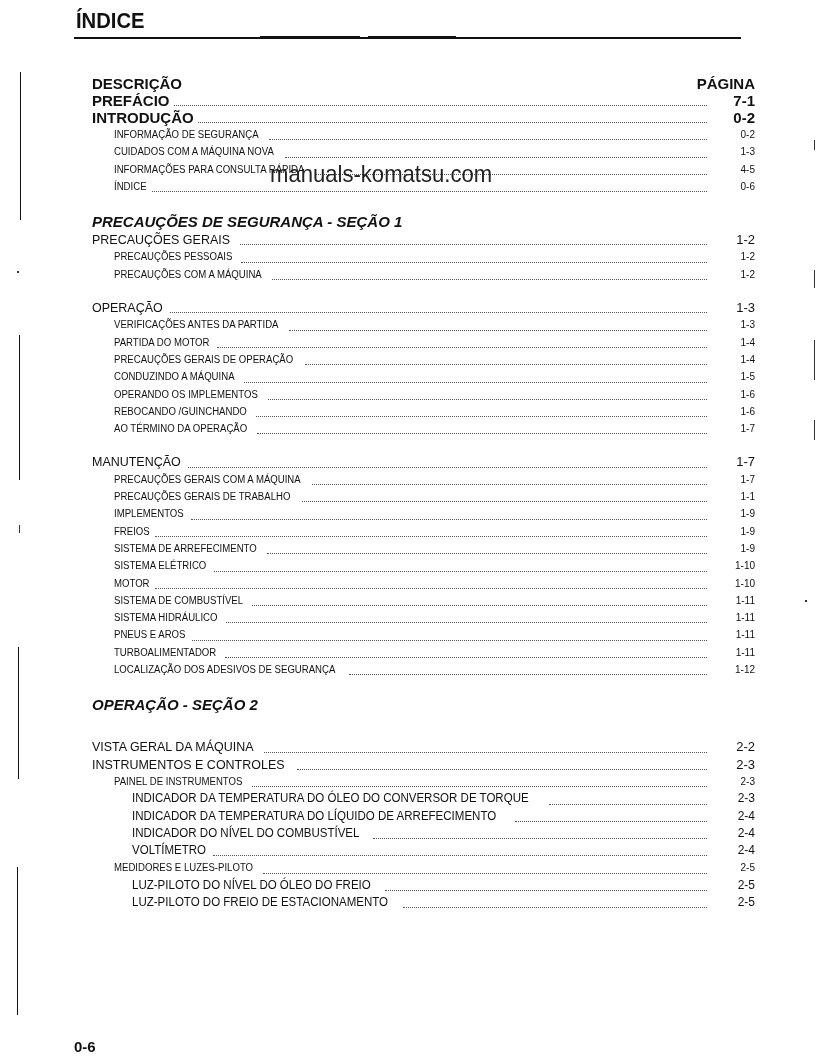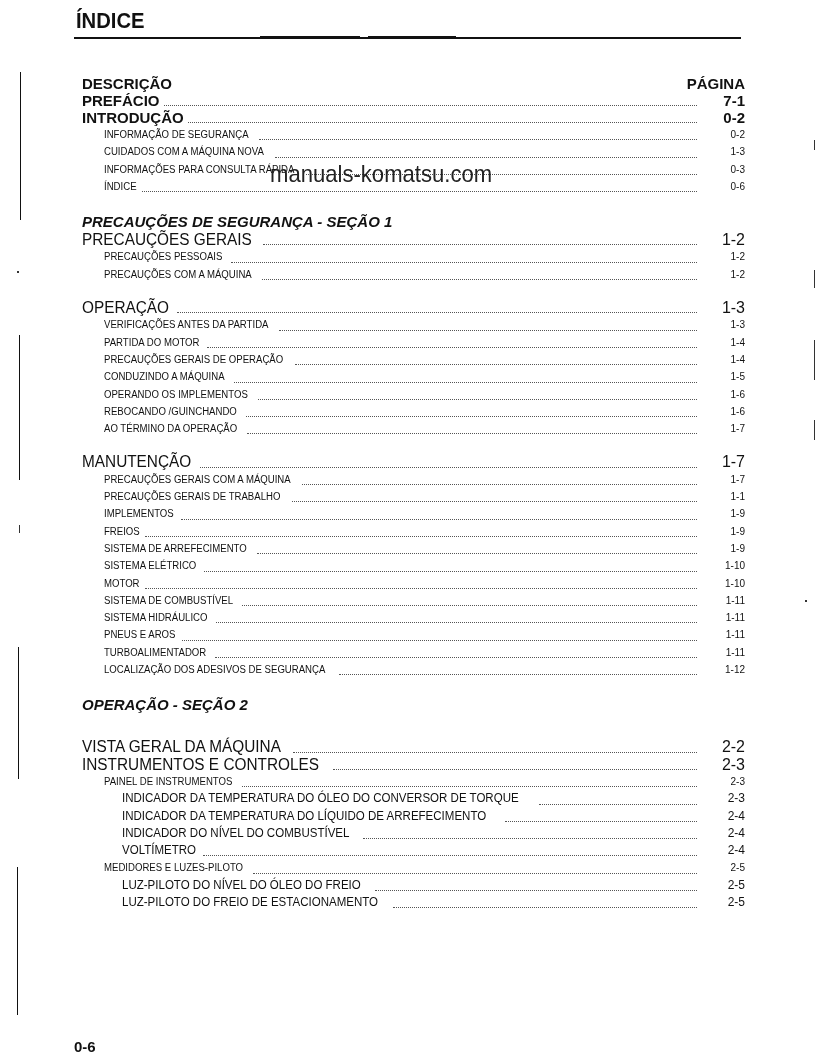--- a/index.html
+++ b/index.html
@@ -3,31 +3,31 @@
 <meta charset="utf-8">
 <style>
   html, body { margin: 0; padding: 0; background: #ffffff; }
   body { width: 816px; height: 1056px; position: relative; overflow: hidden;
          font-family: "Liberation Sans", sans-serif; color: #111; }
   .page-title { position: absolute; left: 76px; top: 8px; font-size: 22px; font-weight: bold;
                 letter-spacing: 0px; transform: scaleX(0.92); transform-origin: left top; }
   .title-rule { position: absolute; left: 74px; top: 37px; width: 667px; height: 2px; background: #111; }
   .title-rule-thick { position: absolute; top: 36px; height: 3px; background: #111; }
 
-  .toc { position: absolute; left: 82px; top: 75px; width: 663px; }
+  .toc { position: absolute; left: 92px; top: 75px; width: 663px; }
   .toc-head { display: flex; justify-content: space-between; font-weight: bold; font-size: 15px;
               height: 17px; line-height: 17px; }
   .row { display: flex; align-items: flex-end; position: relative; white-space: nowrap; }
   .row .lbl { flex: 0 0 auto; padding-right: 2px; }
   .row .dots { flex: 1 1 auto; overflow: hidden; border-bottom: 1px dotted #555; height: 0;
                margin-bottom: 3px; margin-left: 2px; margin-right: 8px; align-self: flex-end; }
   .row .pg { flex: 0 0 auto; width: 40px; text-align: right; }
 
   .r-bold { font-weight: bold; font-size: 15px; height: 17px; line-height: 17px; }
-  .r-l1 { font-size: 16px; height: 17.3px; line-height: 17.3px; }
+  .r-l1 { font-size: 13px; height: 17.3px; line-height: 17.3px; }
   .r-l2 { font-size: 10px; height: 17.3px; line-height: 17.3px; padding-left: 22px; }
   .r-l3 { font-size: 12px; height: 17.3px; line-height: 17.3px; padding-left: 40px; }
   .r-l1 .lbl, .r-l2 .lbl, .r-l3 .lbl { transform: scaleX(0.96); transform-origin: left center; }
 
   .section-title { font-weight: bold; font-size: 15px; height: 18px; line-height: 18px; font-style: italic; }
   .gap-s { height: 16px; }
   .gap-m { height: 18px; }
   .gap-l { height: 24px; }
 
   .watermark { position: absolute; left: 270px; top: 160px; font-size: 24px; color: #222;
@@ -68,21 +68,21 @@
         <span class="pg">0-2</span>
       </div>
       <div class="row r-l2">
         <span class="lbl">CUIDADOS COM A MÁQUINA NOVA</span>
         <span class="dots"></span>
         <span class="pg">1-3</span>
       </div>
       <div class="row r-l2">
         <span class="lbl">INFORMAÇÕES PARA CONSULTA RÁPIDA</span>
         <span class="dots"></span>
-        <span class="pg">0-3</span>
+        <span class="pg">4-5</span>
       </div>
       <div class="row r-l2">
         <span class="lbl">ÍNDICE</span>
         <span class="dots"></span>
         <span class="pg">0-6</span>
       </div>
     </div>
 
   <div class="gap-m"></div>
   <div class="section-title">PRECAUÇÕES DE SEGURANÇA - SEÇÃO 1</div>

